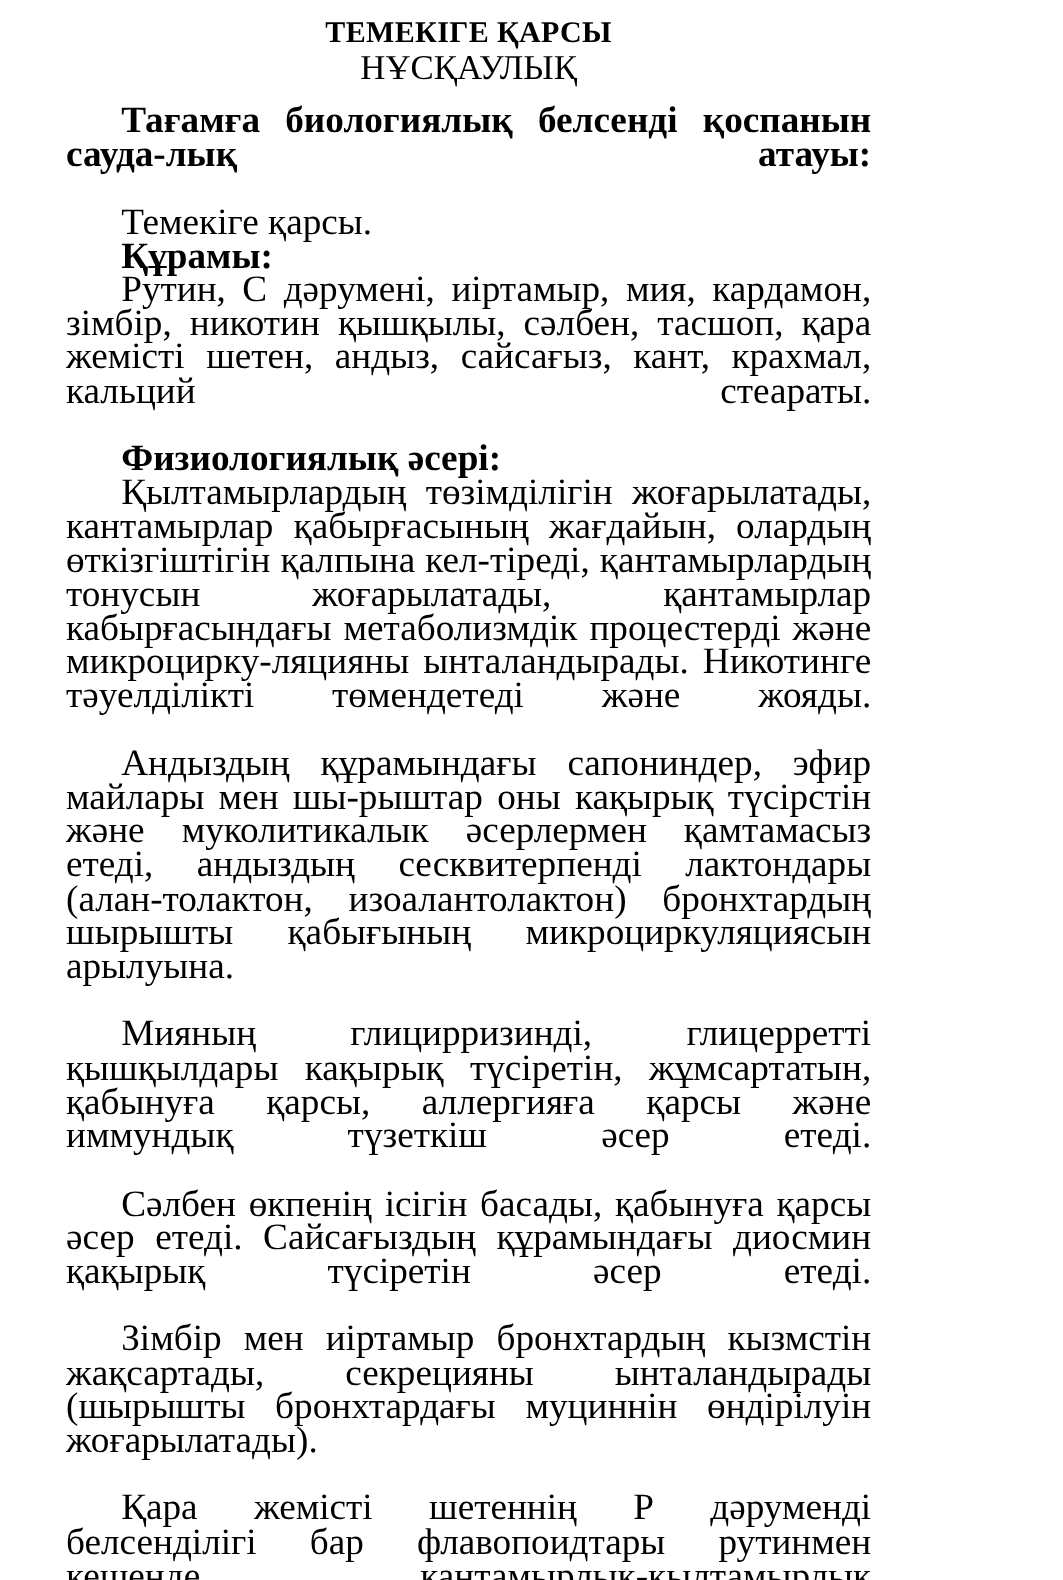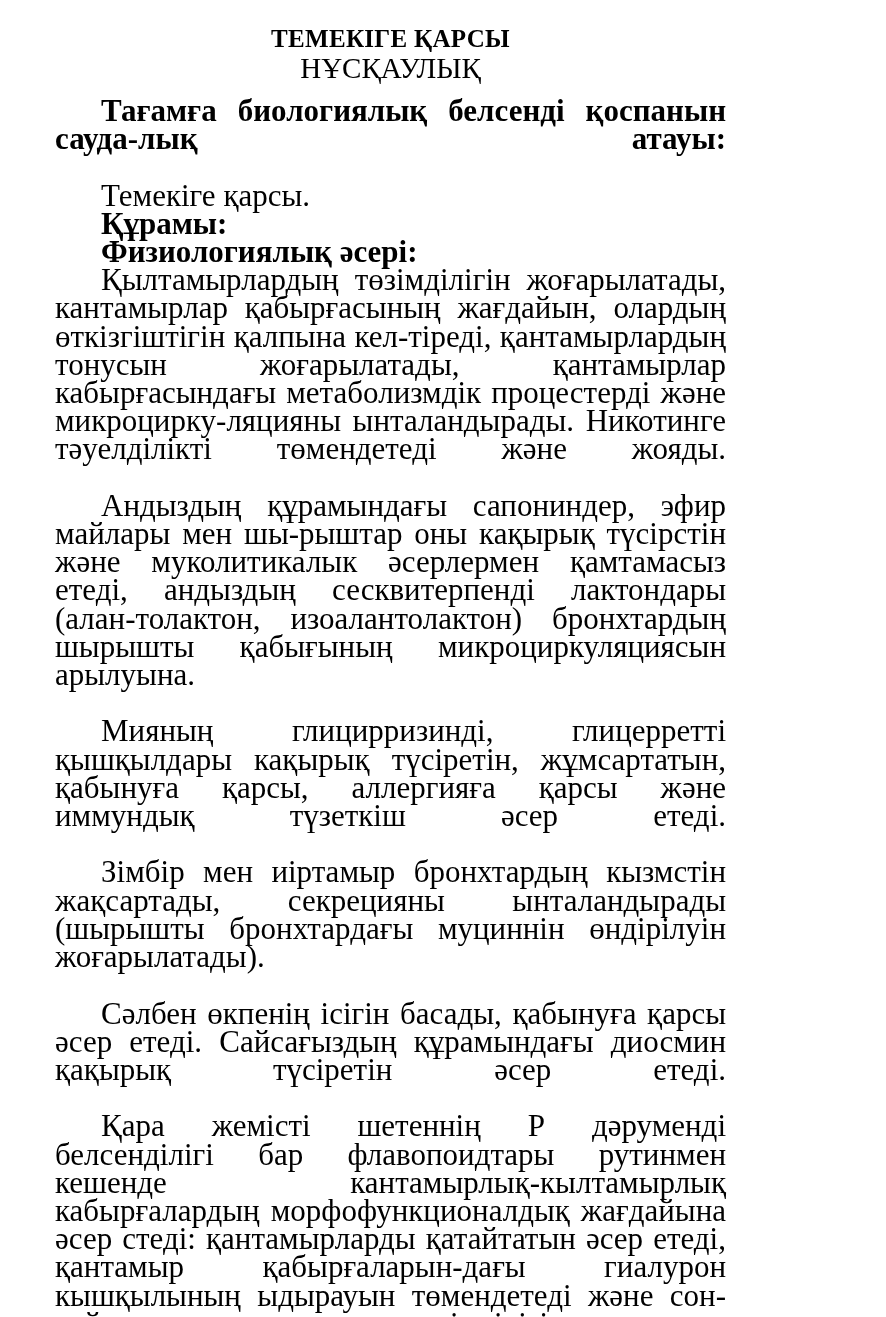--- a/index.html
+++ b/index.html
@@ -13,21 +13,21 @@
     height: 1317px;
     overflow: hidden;
     font-family: "Liberation Serif", "DejaVu Serif", serif;
     color: #000000;
   }
   .page {
     position: relative;
     width: 782px;
     height: 1317px;
     box-sizing: border-box;
-    padding: 24px 56px 0 55px;
+    padding: 13px 56px 0 55px;
     background: #ffffff;
   }
 
   
   .doc-title-main {
     text-align: center;
     font-weight: bold;
     font-size: 25px;
     line-height: 29px;
     letter-spacing: 0.3px;
@@ -104,34 +104,35 @@
   <div class="doc-title-sub2">НҰСҚАУЛЫҚ</div>
 
   <div class="body-block">
 
     <p class="para heading">Тағамға биологиялық белсенді қоспанын сауда-лық атауы:</p>
 
     <p class="para nostretch">Темекіге қарсы.</p>
 
     <p class="para heading nostretch">Құрамы:</p>
 
+    <p class="para">Рутин, С дәрумені,  иіртамыр, мия, кардамон, зімбір, никотин қышқылы, сәлбен, тасшоп, қара жемісті шетен, андыз, сайсағыз, кант, крахмал, кальций стеараты.</p>
 
     <p class="para heading nostretch">Физиологиялық әсері:</p>
 
 
     <p class="para">Қылтамырлардың  төзімділігін жоғарылатады, кантамырлар қабырғасының жағдайын, олардың өткізгіштігін қалпына кел-тіреді, қантамырлардың тонусын жоғарылатады, қантамырлар кабырғасындағы метаболизмдік процестерді және микроцирку-ляцияны ынталандырады. Никотинге тәуелділікті төмендетеді және жояды.</p>
 
     <p class="para">Андыздың құрамындағы сапониндер, эфир майлары мен шы-рыштар оны кақырық түсірстін және муколитикалык әсерлермен қамтамасыз етеді, андыздың сесквитерпенді лактондары (алан-толактон, изоалантолактон) бронхтардың шырышты қабығының микроциркуляциясын арылуына.</p>
 
 
     <p class="para">Мияның глицирризинді, глицерретті қышқылдары кақырық түсіретін, жұмсартатын, қабынуға қарсы, аллергияға қарсы және иммундық түзеткіш  әсер етеді.</p>
 
+    <p class="para">Сәлбен өкпенің ісігін басады, қабынуға қарсы әсер етеді. Сайсағыздың құрамындағы диосмин қақырық түсіретін әсер етеді.</p>
+
     <p class="para">Зімбір мен иіртамыр  бронхтардың кызмстін жақсартады, секрецияны ынталандырады (шырышты бронхтардағы муциннін өндірілуін жоғарылатады).</p>
-
-    <p class="para">Сәлбен өкпенің ісігін басады, қабынуға қарсы әсер етеді. Сайсағыздың құрамындағы диосмин қақырық түсіретін әсер етеді.</p>
 
     <p class="para">Қара жемісті шетеннің Р дәруменді  белсенділігі бар флавопоидтары  рутинмен  кешенде  кантамырлық-кылтамырлық кабырғалардың морфофункционалдық жағдайына әсер стеді: қантамырларды қатайтатын әсер етеді, қантамыр қабырғаларын-дағы гиалурон кышқылының ыдырауын төмендетеді және сон-дай-ақ, қантамырлардың серпімділігі мен тонусын жоғарылатады, олардың өткізгіштігін қалпына келтіреді, микроциркуляцияны ынталандырады.</p>
 
   </div>
 
   <div class="cutoff">
     <span>-</span>
   </div>
 
 </div>

